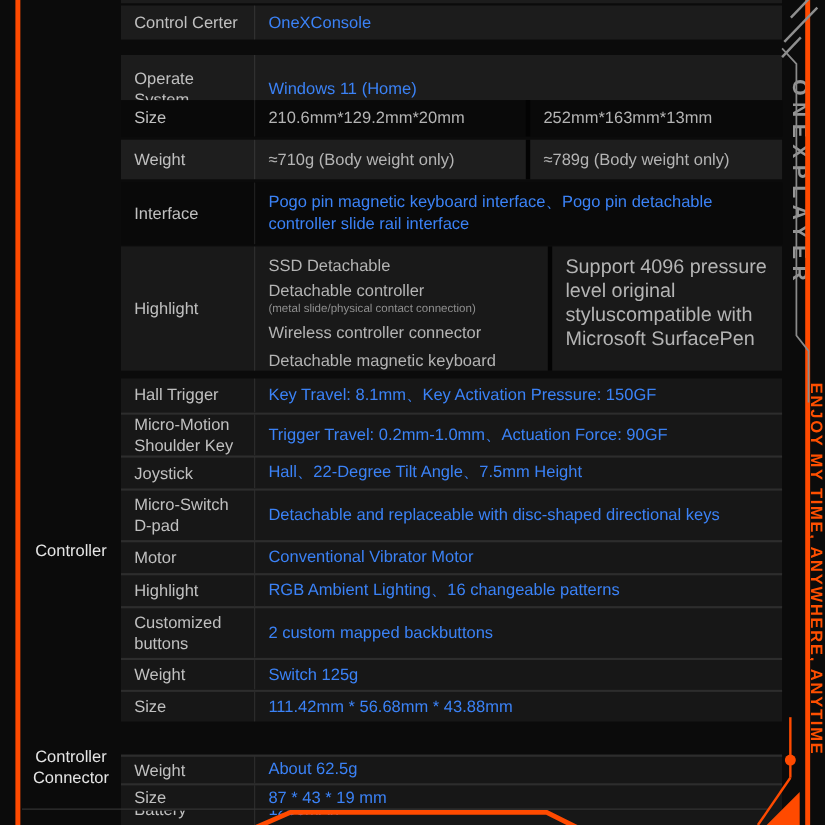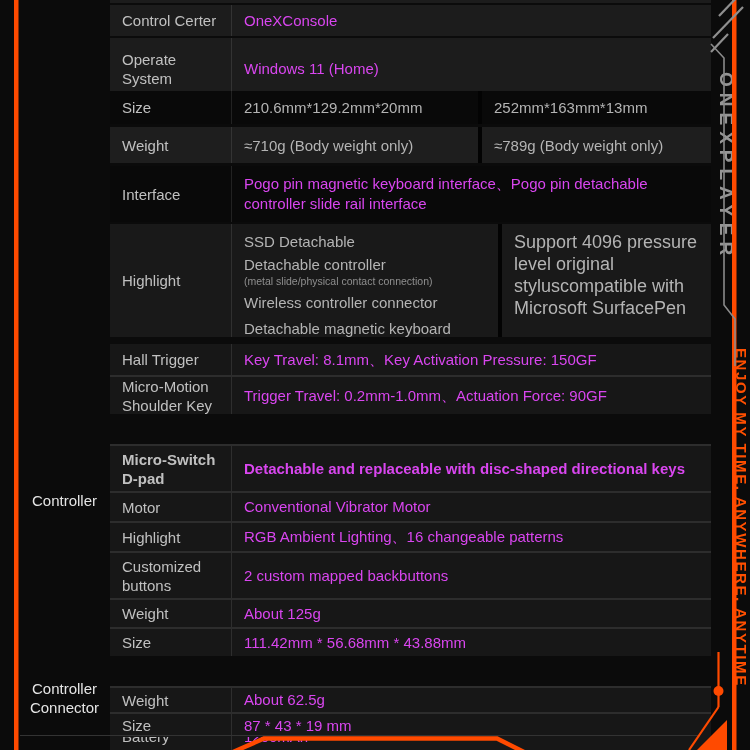--- a/index.html
+++ b/index.html
@@ -10,21 +10,21 @@
     -webkit-font-smoothing:antialiased;
   }
   
   .row{position:absolute;left:110px;width:601px;display:flex;box-sizing:border-box;}
   .cell{box-sizing:border-box;display:flex;align-items:center;}
   .lbl{
     width:122px;flex:0 0 122px;padding:2px 6px 2px 12px;
     color:#c0c0c0;font-size:15px;line-height:19px;
     border-right:1px solid rgba(255,255,255,0.10);
   }
-  .val{flex:1 1 auto;padding:2px 2px 2px 12px;color:#d946ef;font-size:15px;line-height:20px;}
+  .val{flex:1 1 auto;padding:2px 2px 2px 12px;color:#3b82f6;font-size:15px;line-height:20px;}
   .v1{flex:0 0 246px;width:246px;padding:2px 8px 2px 12px;color:#b4b4b4;font-size:15px;}
   .gap4{flex:0 0 4px;width:4px;background:#030303;}
   .v2{flex:1 1 auto;padding:2px 8px 2px 12px;color:#b4b4b4;font-size:15px;}
   .topline{border-top:2px solid #2d2d2d;}
   .bg-a{background:#1c1c1c;}  
   .bg-k{background:#090909;}  
   .bg-w{background:#1e1e1e;}  
   .bg-h{background:#191919;}  
   .bg-c{background:#171717;}  
   
@@ -51,21 +51,21 @@
 <body>
 
 <div class="page">
 
   <div class="row bg-a" style="top:0;height:3px;"></div>
 
   <div class="row bg-a" style="top:5px;height:31px;">
     <div class="cell lbl">Control Certer</div>
     <div class="cell val">OneXConsole</div>
   </div>
-  <div class="row bg-a" style="top:38px;height:61px;">
+  <div class="row bg-a" style="top:50px;height:61px;">
     <div class="cell lbl">Operate System</div>
     <div class="cell val">Windows 11 (Home)</div>
   </div>
 
   <div class="row bg-k" style="top:91px;height:33px;">
     <div class="cell lbl">Size</div>
     <div class="cell v1">210.6mm*129.2mm*20mm</div>
     <div class="gap4"></div>
     <div class="cell v2">252mm*163mm*13mm</div>
   </div>
@@ -93,39 +93,43 @@
   </div>
 
   <div class="row bg-c" style="top:344px;height:31px;">
     <div class="cell lbl">Hall Trigger</div>
     <div class="cell val">Key Travel: 8.1mm、Key Activation Pressure: 150GF</div>
   </div>
   <div class="row bg-c topline" style="top:375px;height:39px;">
     <div class="cell lbl">Micro-Motion Shoulder Key</div>
     <div class="cell val">Trigger Travel: 0.2mm-1.0mm、Actuation Force: 90GF</div>
   </div>
-  <div class="row bg-c topline" style="top:444px;height:47px;font-weight:bold;">
+  <div class="row bg-c topline" style="top:414px;height:30px;">
+    <div class="cell lbl">Joystick</div>
+    <div class="cell val">Hall、22-Degree Tilt Angle、7.5mm Height</div>
+  </div>
+  <div class="row bg-c topline" style="top:444px;height:47px;">
     <div class="cell lbl">Micro-Switch D-pad</div>
     <div class="cell val">Detachable and replaceable with disc-shaped directional keys</div>
   </div>
   <div class="row bg-c topline" style="top:491px;height:30px;">
     <div class="cell lbl">Motor</div>
     <div class="cell val">Conventional Vibrator Motor</div>
   </div>
   <div class="row bg-c topline" style="top:521px;height:30px;">
     <div class="cell lbl">Highlight</div>
     <div class="cell val">RGB Ambient Lighting、16 changeable patterns</div>
   </div>
   <div class="row bg-c topline" style="top:551px;height:47px;">
     <div class="cell lbl">Customized buttons</div>
     <div class="cell val">2 custom mapped backbuttons</div>
   </div>
   <div class="row bg-c topline" style="top:598px;height:29px;">
     <div class="cell lbl">Weight</div>
-    <div class="cell val">About 125g</div>
+    <div class="cell val">Switch 125g</div>
   </div>
   <div class="row bg-c topline" style="top:627px;height:29px;">
     <div class="cell lbl">Size</div>
     <div class="cell val">111.42mm * 56.68mm * 43.88mm</div>
   </div>
 
   <div class="row bg-c" style="top:691px;height:27px;margin-top:32px;">
     <div class="cell lbl">Battery</div>
     <div class="cell val">1200mAh</div>
   </div>

